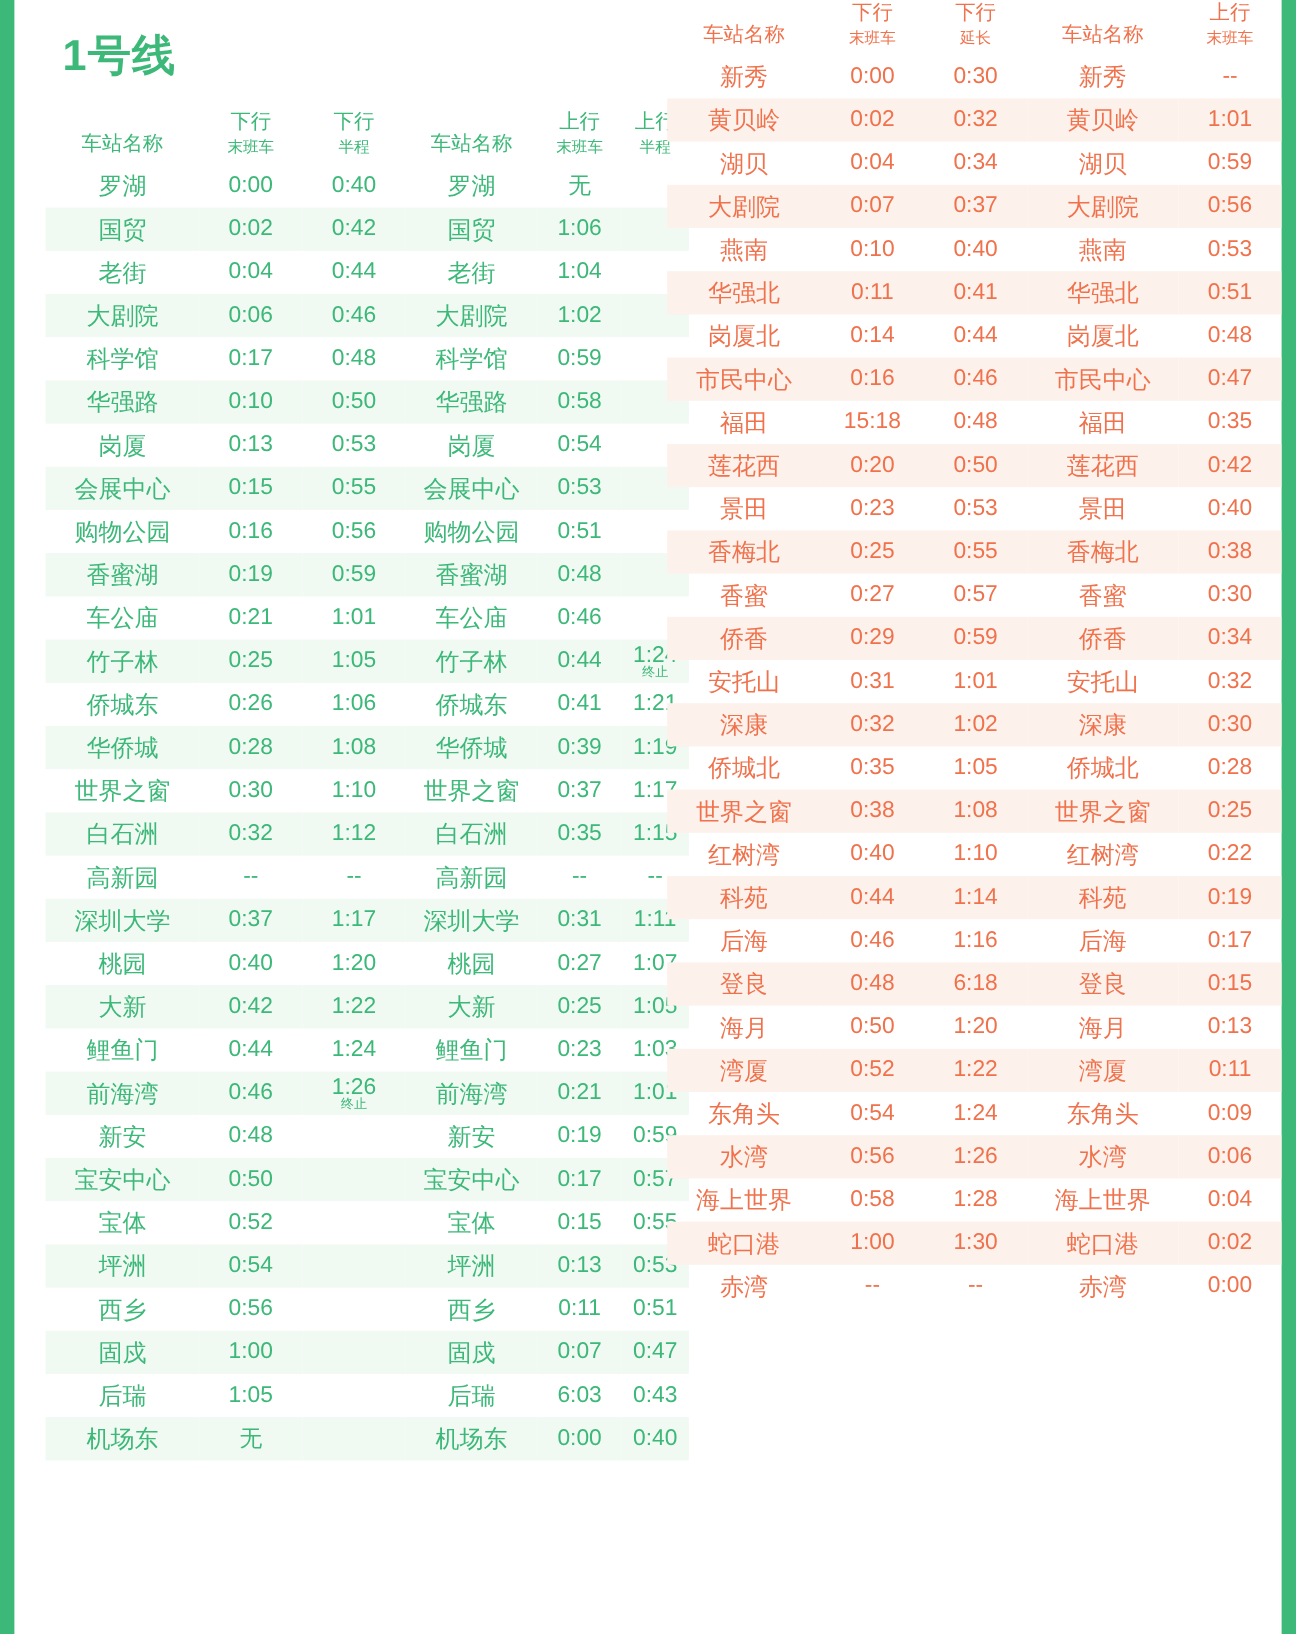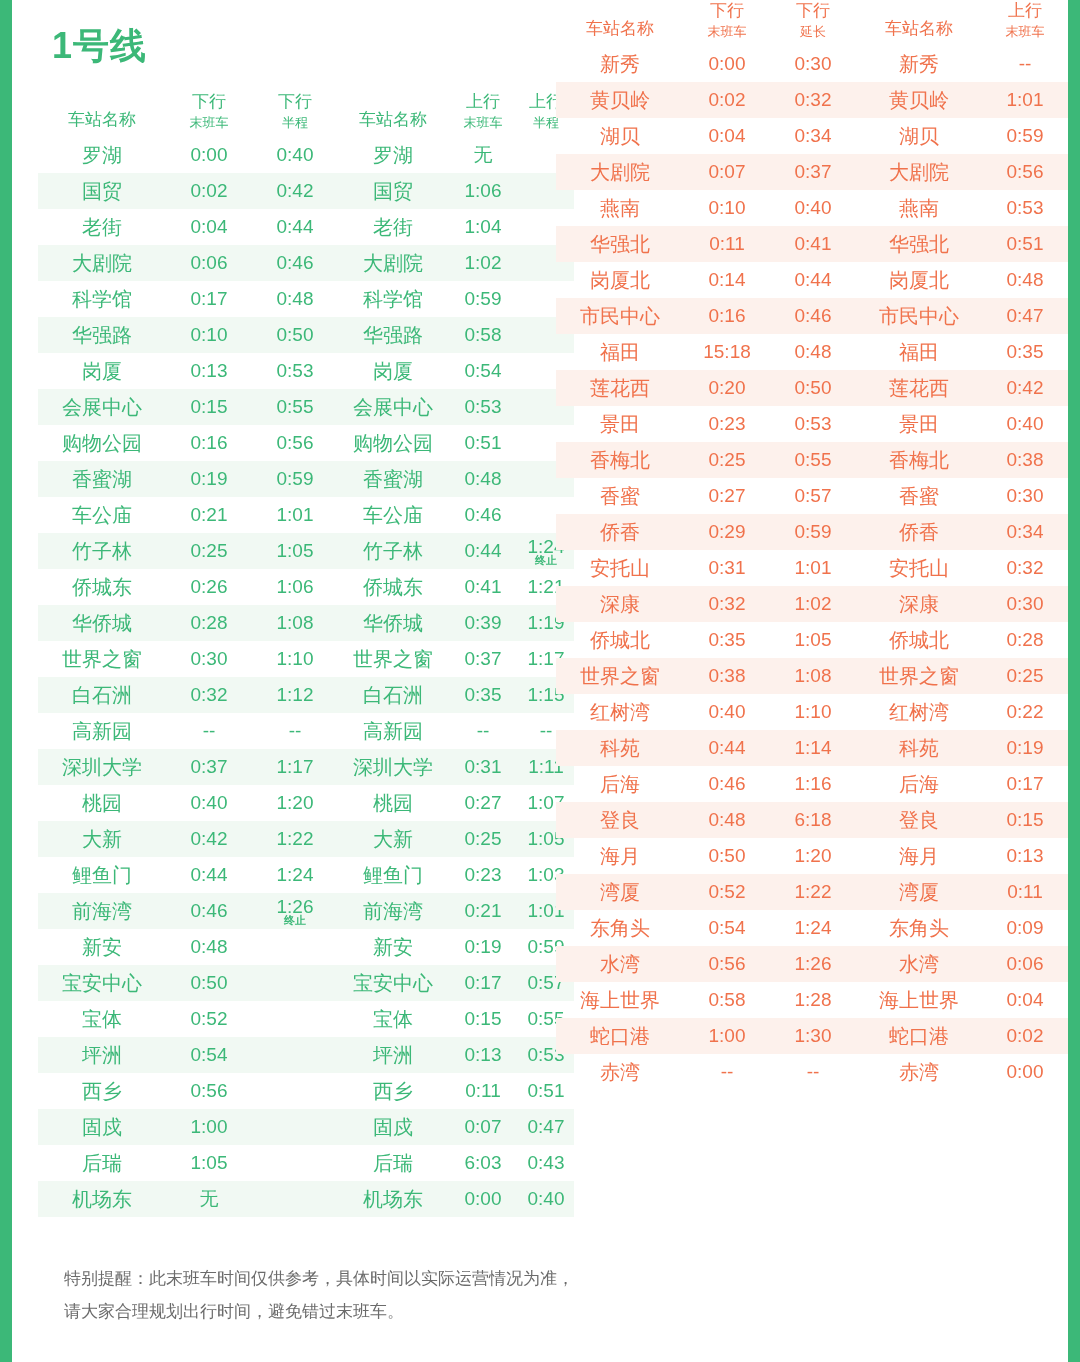--- a/index.html
+++ b/index.html
@@ -65,21 +65,21 @@
   .line-1 th, .line-1 td { color: #3cb878; }
   .line-2 th, .line-2 td { color: #f0724c; }
 
   .sub { display: block; font-size: 13px; }
   .hdr-top { display:block; }
 
   tbody tr.alt td { background: #f1f9f3; }
   .line-2 tbody tr.alt td { background: #fdf1ec; }
 
   .stn { font-size: 20px; }
-  .note-small { display:block; font-size: 11px; line-height: 1; margin-top:-3px;font-weight:bold;}
+  .note-small { display:block; font-size: 11px; line-height: 1; margin-top:-3px;}
 
   
   .tbl-a { width: 300px; margin-left: 26px; }
   .tbl-a col.c0 { width: 128px; }
   .tbl-a col.c1 { width: 86px; }
   .tbl-a col.c2 { width: 86px; }
 
   .tbl-b { width: 236px; }
   .tbl-b col.c0 { width: 110px; }
   .tbl-b col.c1 { width: 70px; }
@@ -764,18 +764,14 @@
                   <td class="stn">赤湾</td>
                   <td>0:00</td>
                 </tr>
               </tbody>
           </table>
         </div>
       </div>
 
     </div>
 
-    <div class="footer">
-      <div>特别提醒：此末班车时间仅供参考，具体时间以实际运营情况为准，</div>
-      <div>请大家合理规划出行时间，避免错过末班车。</div>
-    </div>
   </div>
 </div>
 
 </body></html>

